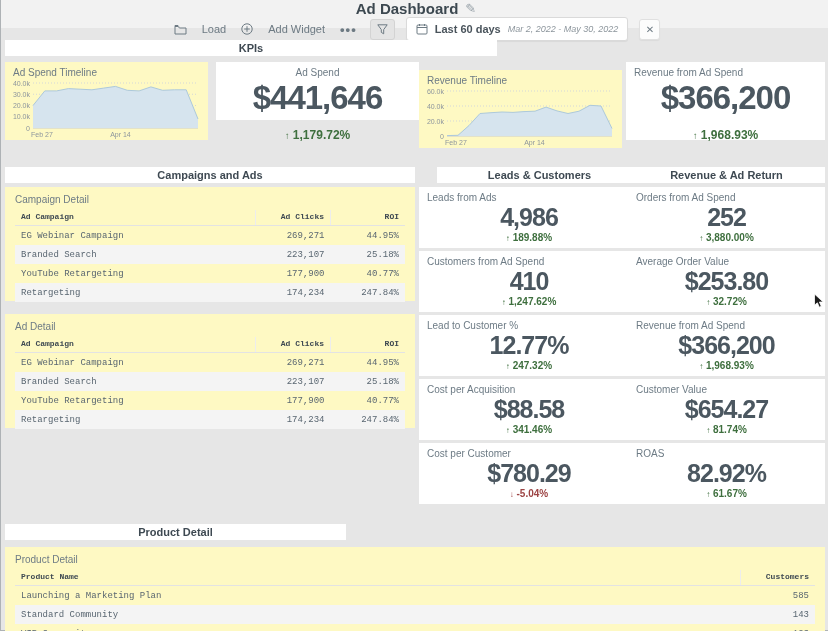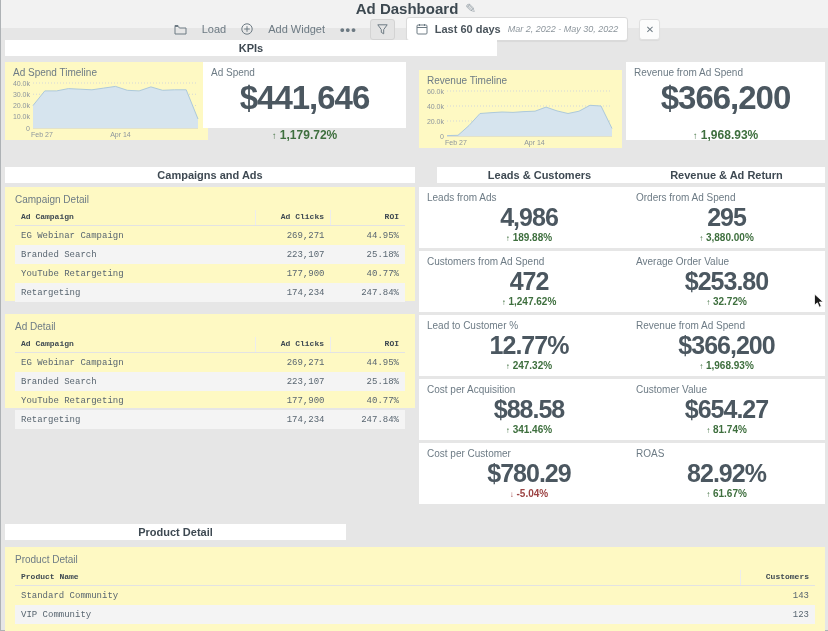--- a/index.html
+++ b/index.html
@@ -42,26 +42,26 @@
 
   
   .card{position:absolute;background:#fef9c3;box-sizing:border-box;}
   .card-title{font-size:10px;color:#6d7b85;}
 
   .chart-card .card-title{position:absolute;top:5px;left:8px;}
   .chart-box{position:absolute;left:2px;right:4px;top:16px;bottom:1px;}
   svg .axis{font-family:"Liberation Sans",sans-serif;font-size:7px;fill:#8d969d;}
 
   .c1{left:4px;top:62px;width:203px;height:78px;}
-  .c2{left:202px;top:62px;width:203px;height:66px;}
+  .c2{left:215px;top:62px;width:203px;height:58px;align-items:center;}
   .c3{left:418px;top:70px;width:203px;height:78px;}
   .c4{left:625px;top:62px;width:199px;height:78px;}
 
   .card-campaign{left:4px;top:187px;width:410px;height:114px;}
-  .card-addetail{left:4px;top:314px;width:410px;height:94px;}
+  .card-addetail{left:4px;top:314px;width:410px;height:114px;}
   .card-product{left:4px;top:547px;width:820px;height:84px;}
 
   
   .tile{box-sizing:border-box;background:#fff;padding:5px 8px 4px;display:flex;flex-direction:column;}
   .t-label{font-size:10px;color:#6d7b85;text-align:left;}
   .t-value{font-weight:bold;color:#4b5760;text-align:center;letter-spacing:-1px;line-height:1.05;}
   .t-delta{font-weight:bold;text-align:center;color:#3e6f3e;}
   .t-delta.down{color:#9d4444;}
   .t-delta .arr{font-size:80%;}
   .tile.big .t-value{font-size:33px;margin-top:3px;}
@@ -259,21 +259,21 @@
   </div>
 
   <div class="tile-col col-left">
       <div class="tile">
         <div class="t-label">Leads from Ads</div>
         <div class="t-value">4,986</div>
         <div class="t-delta up"><span class="arr">↑</span> 189.88%</div>
       </div>
       <div class="tile">
         <div class="t-label">Customers from Ad Spend</div>
-        <div class="t-value">472</div>
+        <div class="t-value">410</div>
         <div class="t-delta up"><span class="arr">↑</span> 1,247.62%</div>
       </div>
       <div class="tile">
         <div class="t-label">Lead to Customer %</div>
         <div class="t-value">12.77%</div>
         <div class="t-delta up"><span class="arr">↑</span> 247.32%</div>
       </div>
       <div class="tile">
         <div class="t-label">Cost per Acquisition</div>
         <div class="t-value">$88.58</div>
@@ -281,21 +281,21 @@
       </div>
       <div class="tile">
         <div class="t-label">Cost per Customer</div>
         <div class="t-value">$780.29</div>
         <div class="t-delta down"><span class="arr">↓</span> -5.04%</div>
       </div>
     </div>
   <div class="tile-col col-right">
       <div class="tile">
         <div class="t-label">Orders from Ad Spend</div>
-        <div class="t-value">295</div>
+        <div class="t-value">252</div>
         <div class="t-delta up"><span class="arr">↑</span> 3,880.00%</div>
       </div>
       <div class="tile">
         <div class="t-label">Average Order Value</div>
         <div class="t-value">$253.80</div>
         <div class="t-delta up"><span class="arr">↑</span> 32.72%</div>
       </div>
       <div class="tile">
         <div class="t-label">Revenue from Ad Spend</div>
         <div class="t-value">$366,200</div>
@@ -318,20 +318,24 @@
     <div>
         <table>
           <thead>
             <tr>
               <th>Product Name</th>
               <th style="width: 62px;">Customers</th>
             </tr>
           </thead>
           <tbody>
             <tr>
+              <td>Launching a Marketing Plan</td>
+              <td>585</td>
+            </tr>
+            <tr>
               <td>Standard Community</td>
               <td>143</td>
             </tr>
             <tr>
               <td>VIP Community</td>
               <td>123</td>
             </tr>
           </tbody>
         </table>
       </div>

